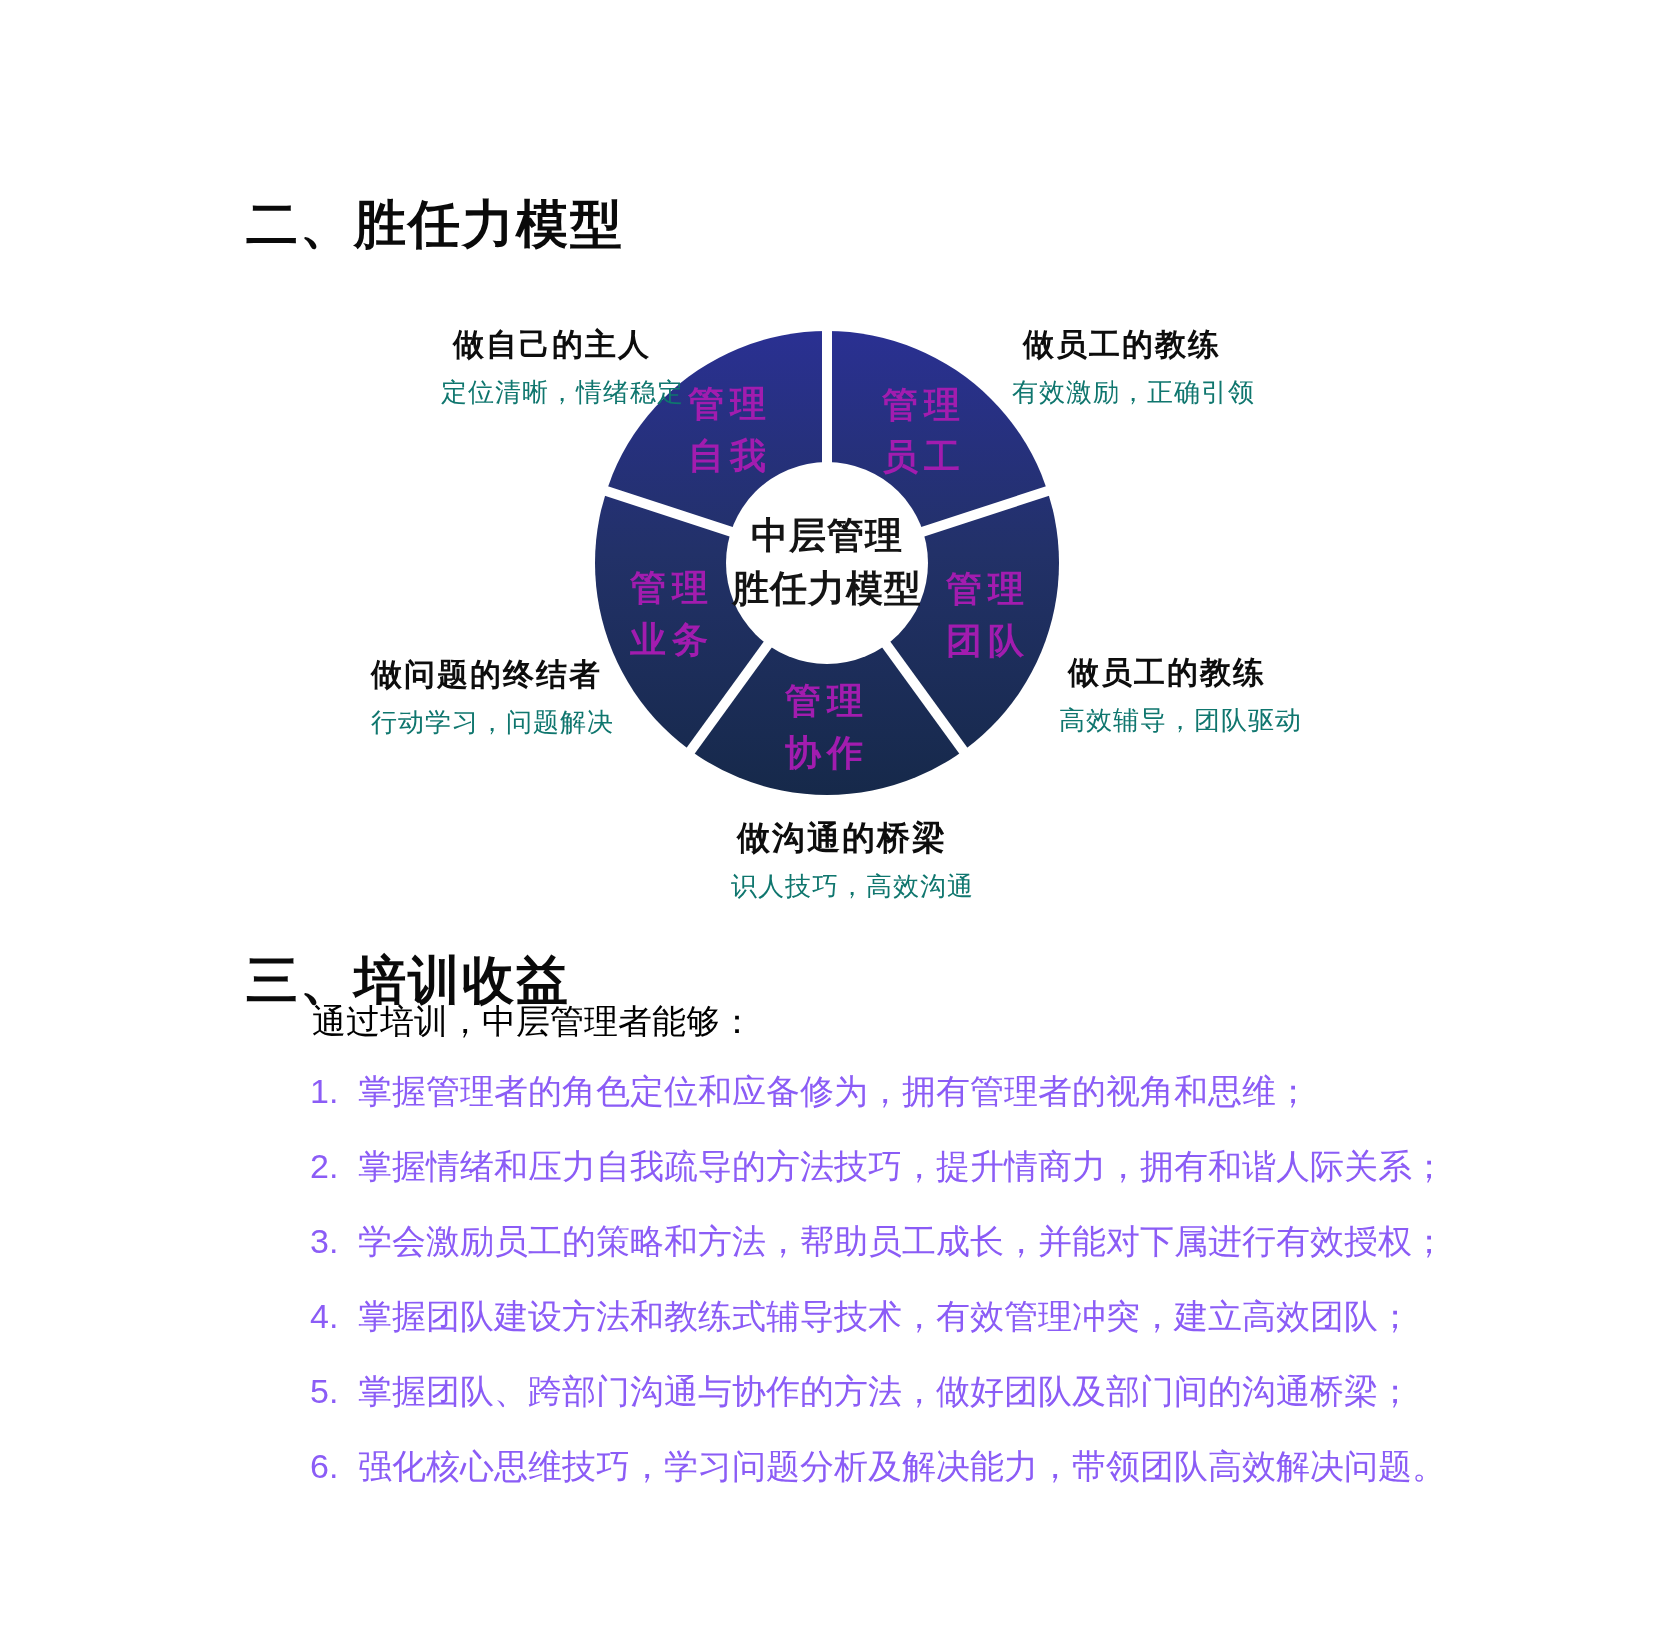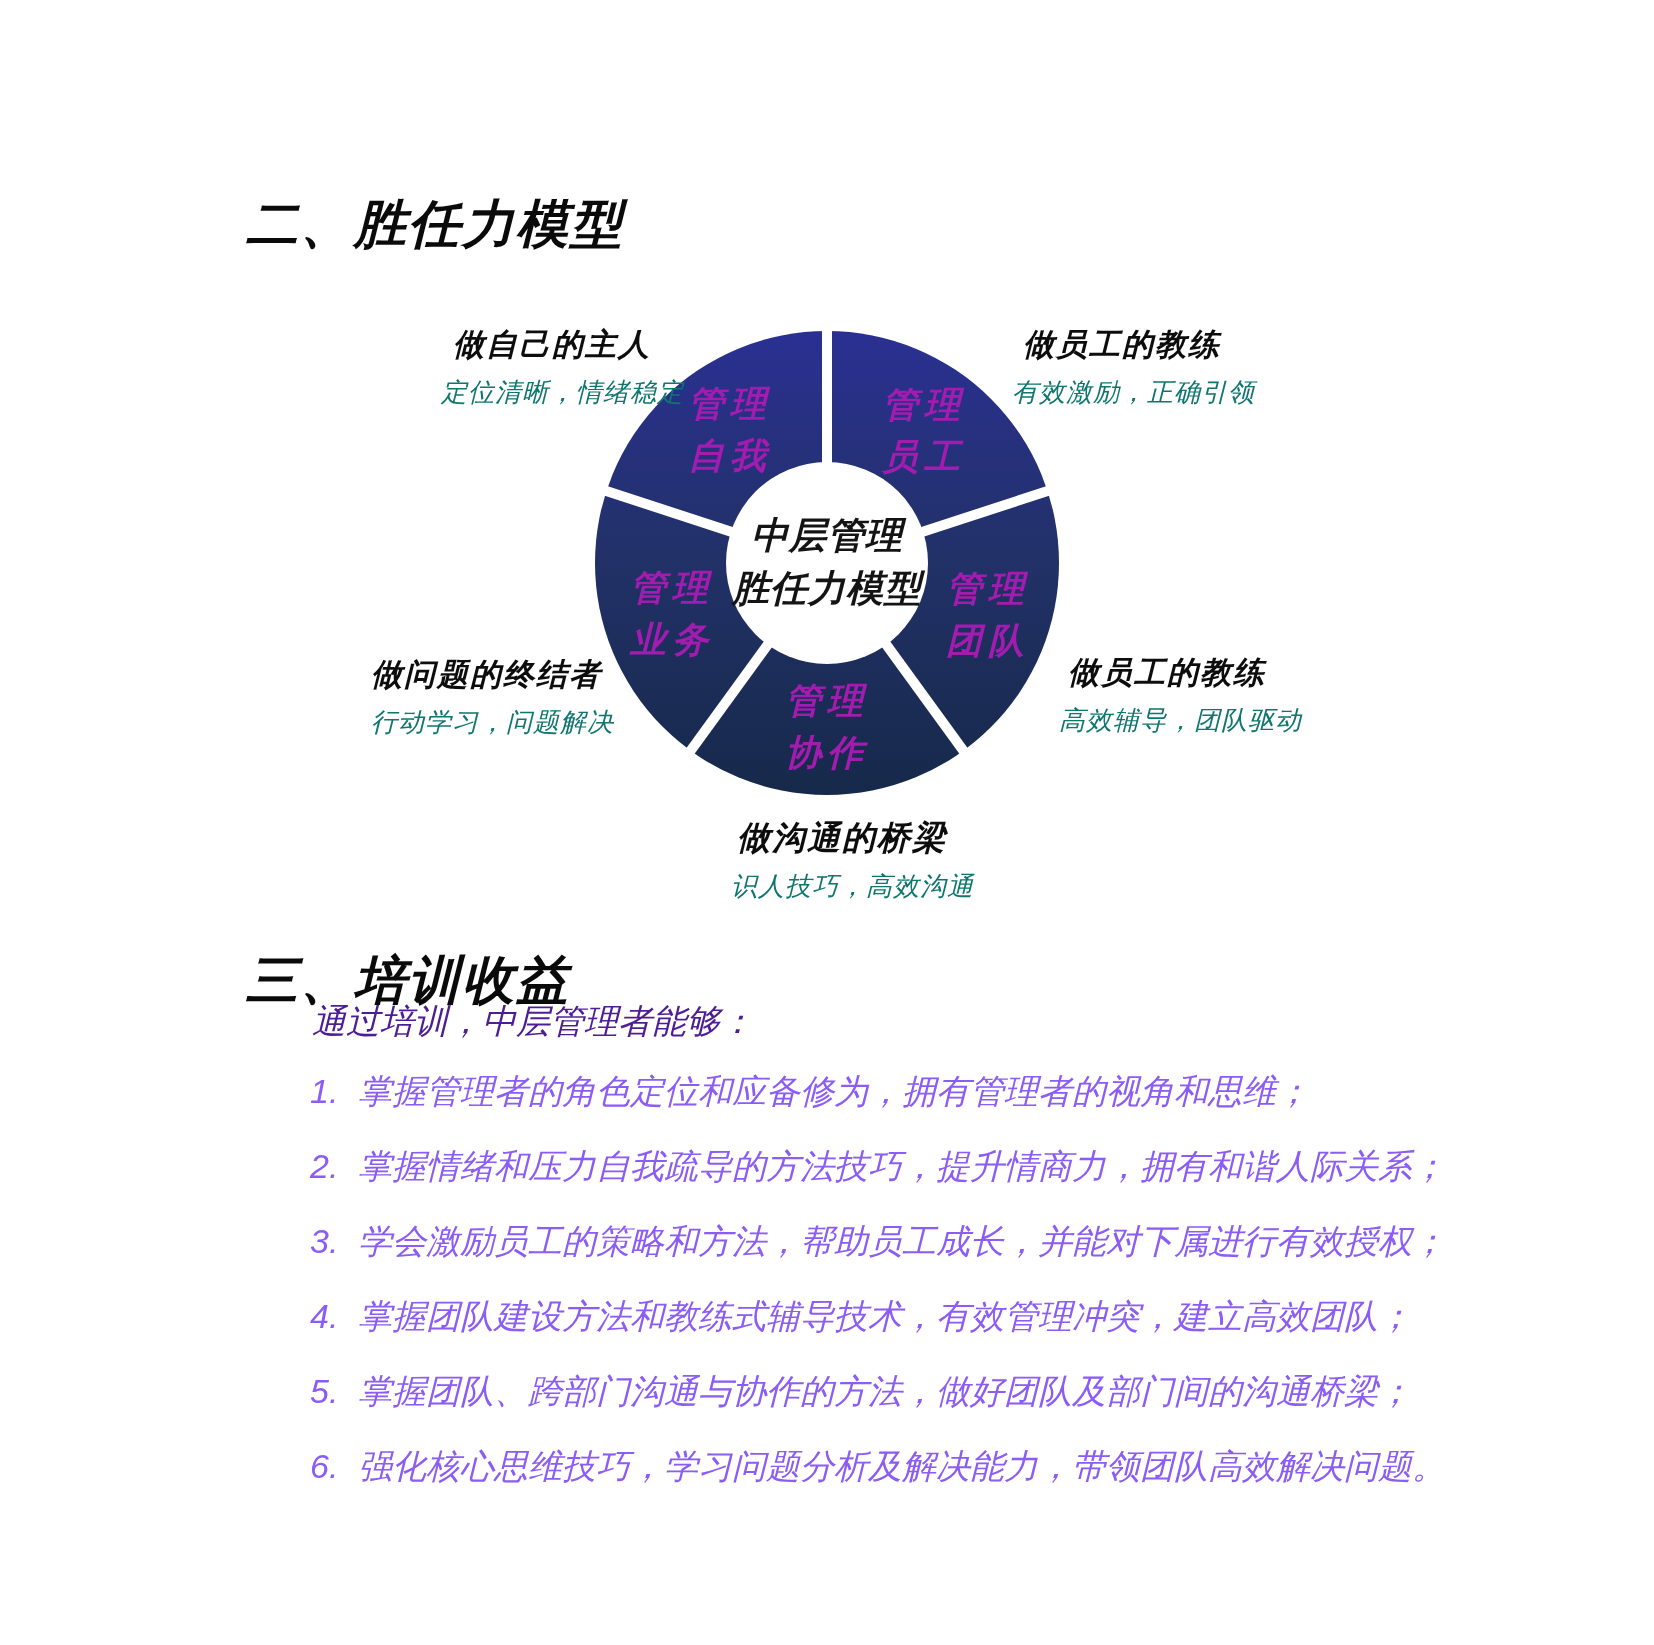--- a/index.html
+++ b/index.html
@@ -4,21 +4,20 @@
 <style>
   html,body{margin:0;padding:0;background:#ffffff;}
   .page{
     position:relative;
     width:1654px;
     height:1645px;
     background:#ffffff;
     overflow:hidden;
     font-family:"Liberation Sans","DejaVu Sans",sans-serif;
     color:#1b1b1b;
-    font-style:italic;
   }
   .h2{
     position:absolute;
     margin:0;
     font-size:52px;
     font-weight:900;
     letter-spacing:2px;
     color:#0a0a0a;
     line-height:1.1;
     white-space:nowrap;
@@ -83,21 +82,21 @@
   .callout-l{left:371px;top:658px;width:226px;}
   .callout-r{left:1059px;top:656px;width:216px;}
   .callout-b{left:731px;top:820px;width:222px;}
   .callout-b .callout-title{font-size:33px;}
 
   .intro{
     position:absolute;
     left:312px;top:1000px;
     font-size:34px;
     line-height:1.25;
-    color:#4c1d95;
+    color:#000000;
     white-space:nowrap;
   }
   .benefit{
     position:absolute;
     left:310px;
     font-size:34px;
     line-height:1.25;
     color:#8b5cf6;
     white-space:nowrap;
   }

